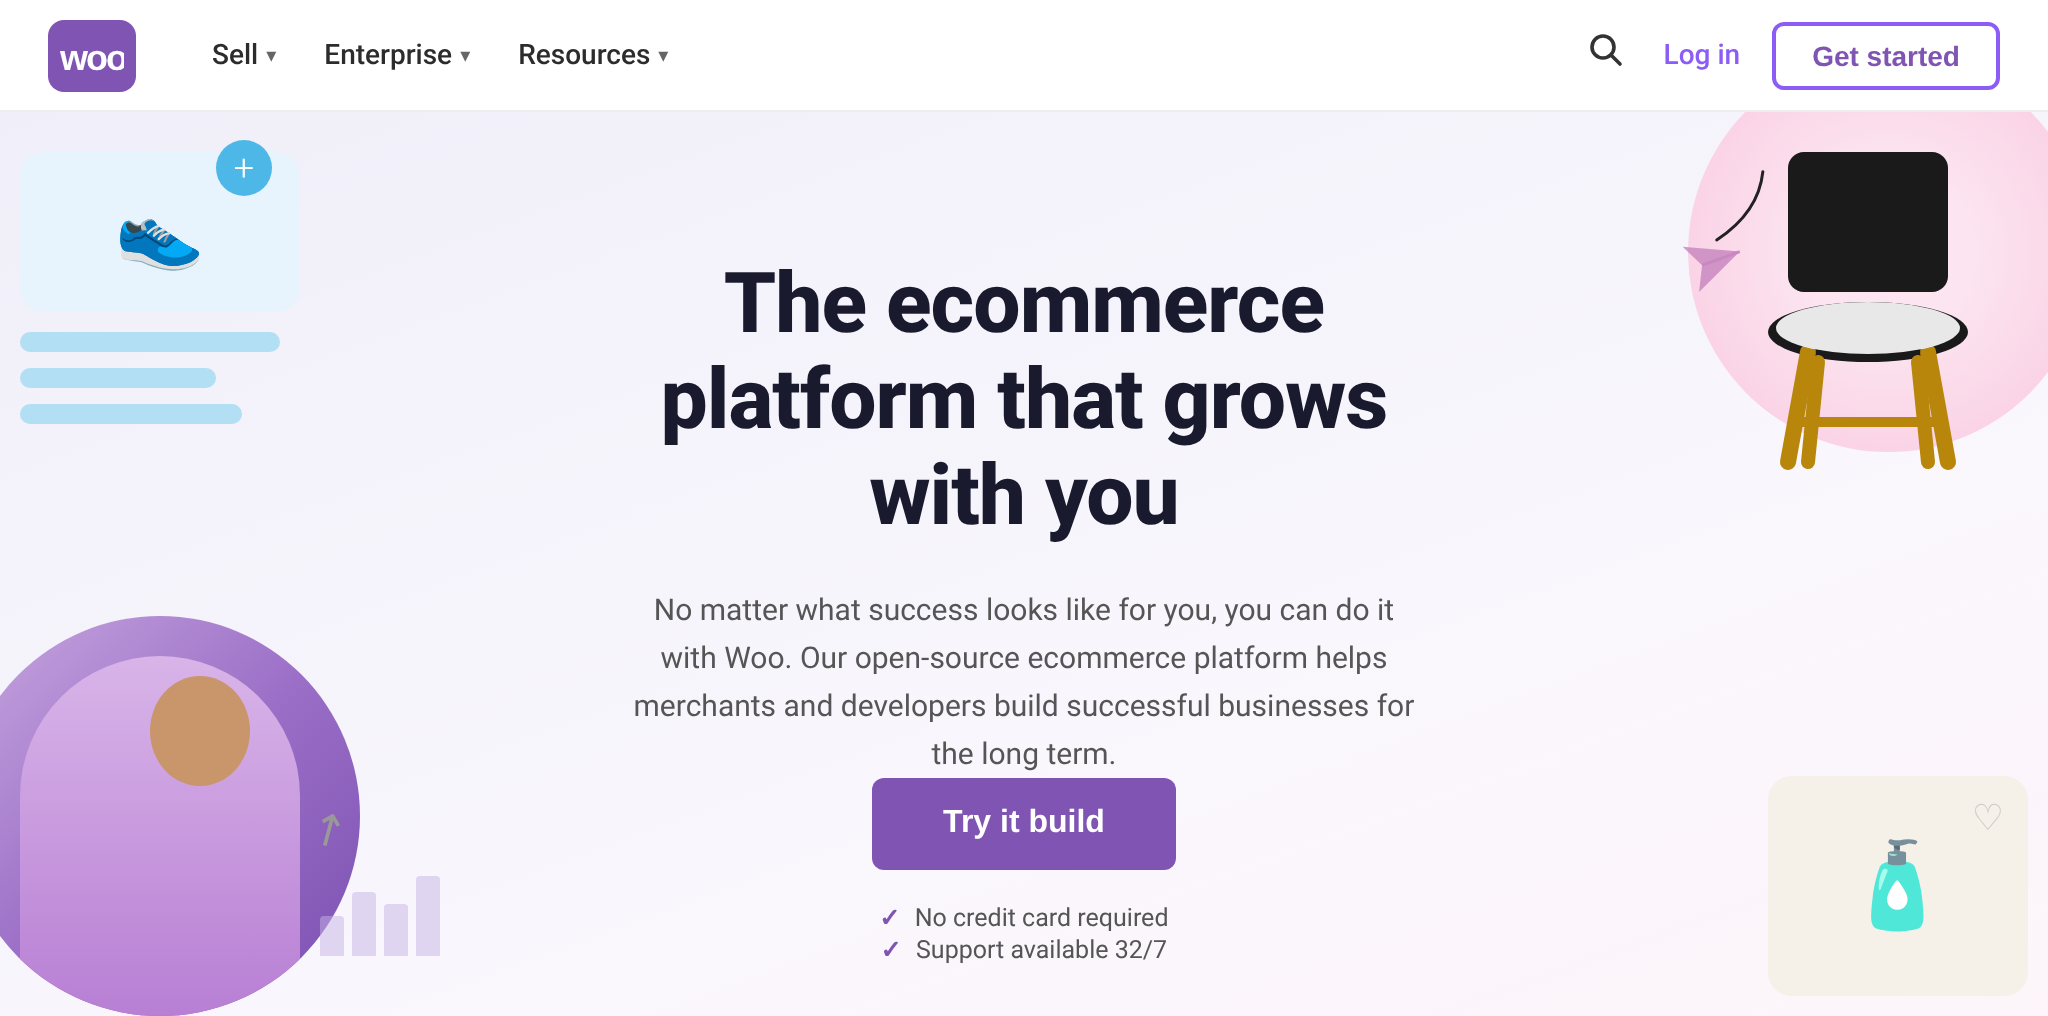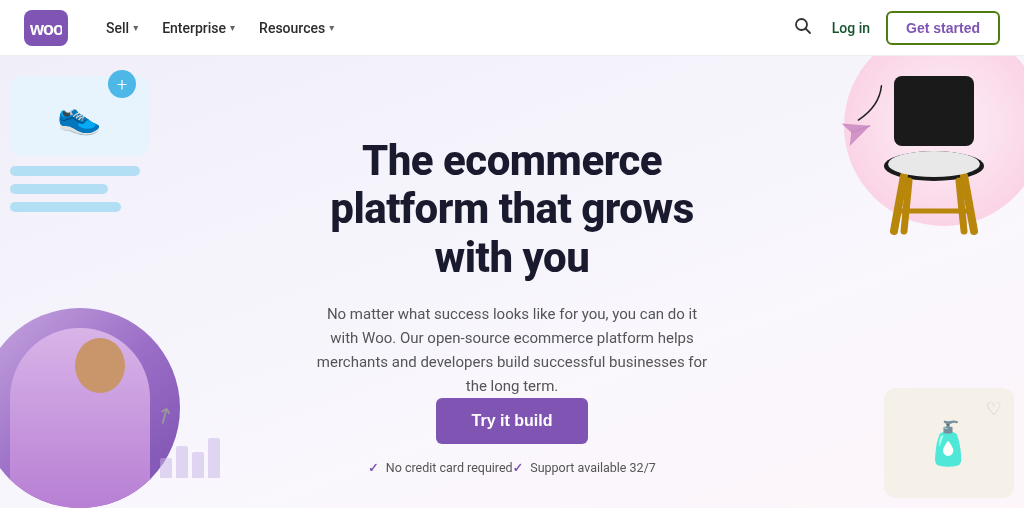--- a/index.html
+++ b/index.html
@@ -70,26 +70,26 @@
     .nav-search {
       background: none;
       border: none;
       cursor: pointer;
       color: #333;
       font-size: 16px;
       padding: 4px;
     }
     .nav-login {
       font-size: 14px;
-      color: #14532d;
+      color: #8b5cf6;
       cursor: pointer;
       font-weight: 500;
     }
     .nav-get-started {
-      border: 2px solid #4d7c0f;
+      border: 2px solid #8b5cf6;
       border-radius: 6px;
       padding: 7px 18px;
       font-size: 14px;
       color: #7f54b3;
       cursor: pointer;
       font-weight: 600;
       background: #fff;
     }
 
     
@@ -248,20 +248,21 @@
       cursor: pointer;
       margin-bottom: 16px;
       display: inline-block;
     }
     .hero-badges {
       display: flex;
       align-items: center;
       justify-content: center;
       font-size: 12.5px;
       color: #555;
+      flex-direction: column;
     }
     .badge-check {
       color: #7f54b3;
       margin-right: 4px;
       font-weight: bold;
     }
 
     
     .right-decor {
       position: absolute;

